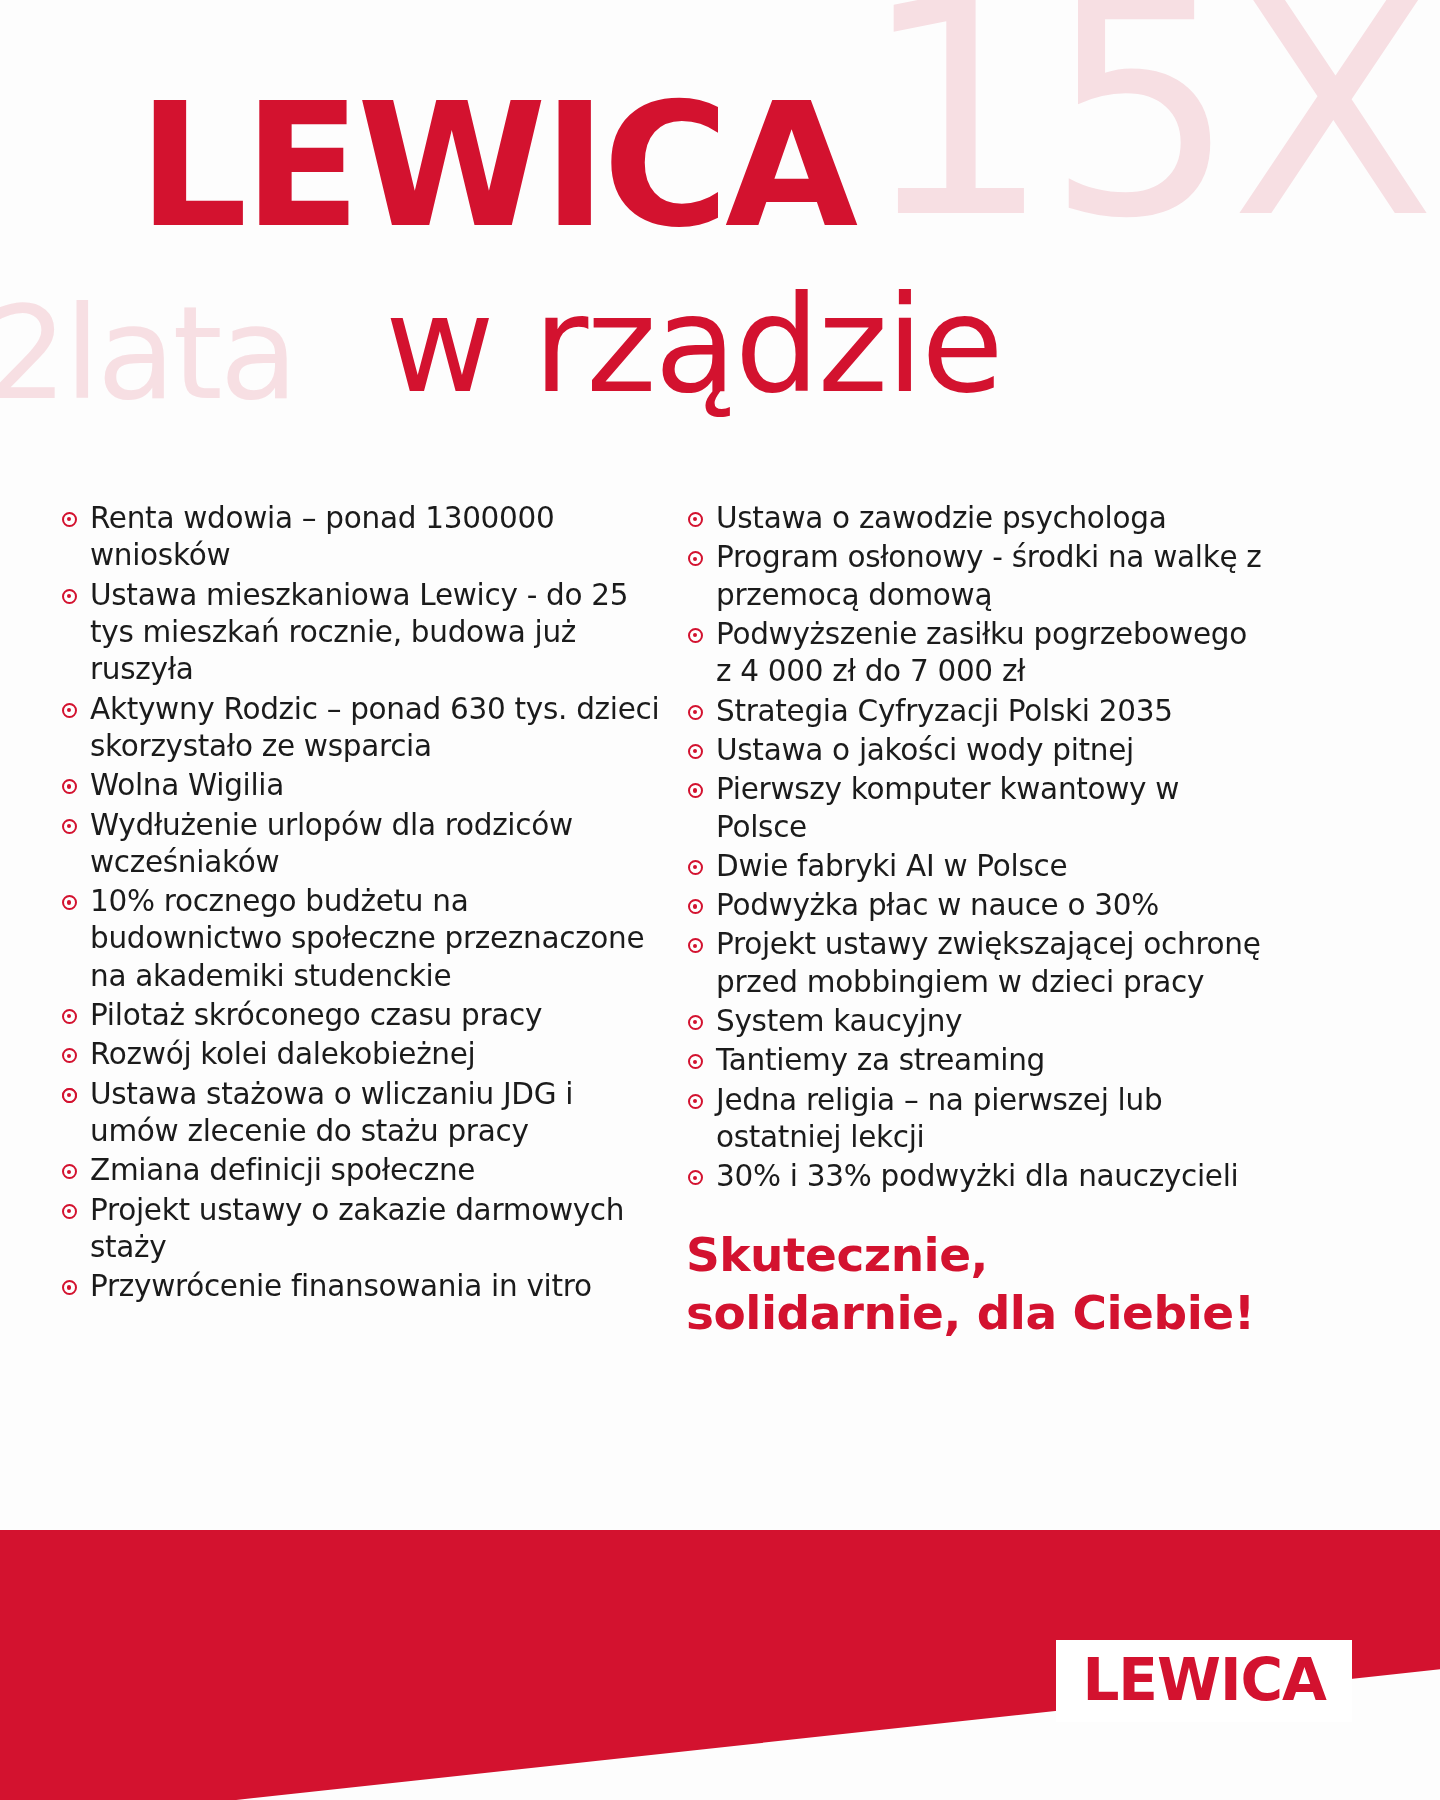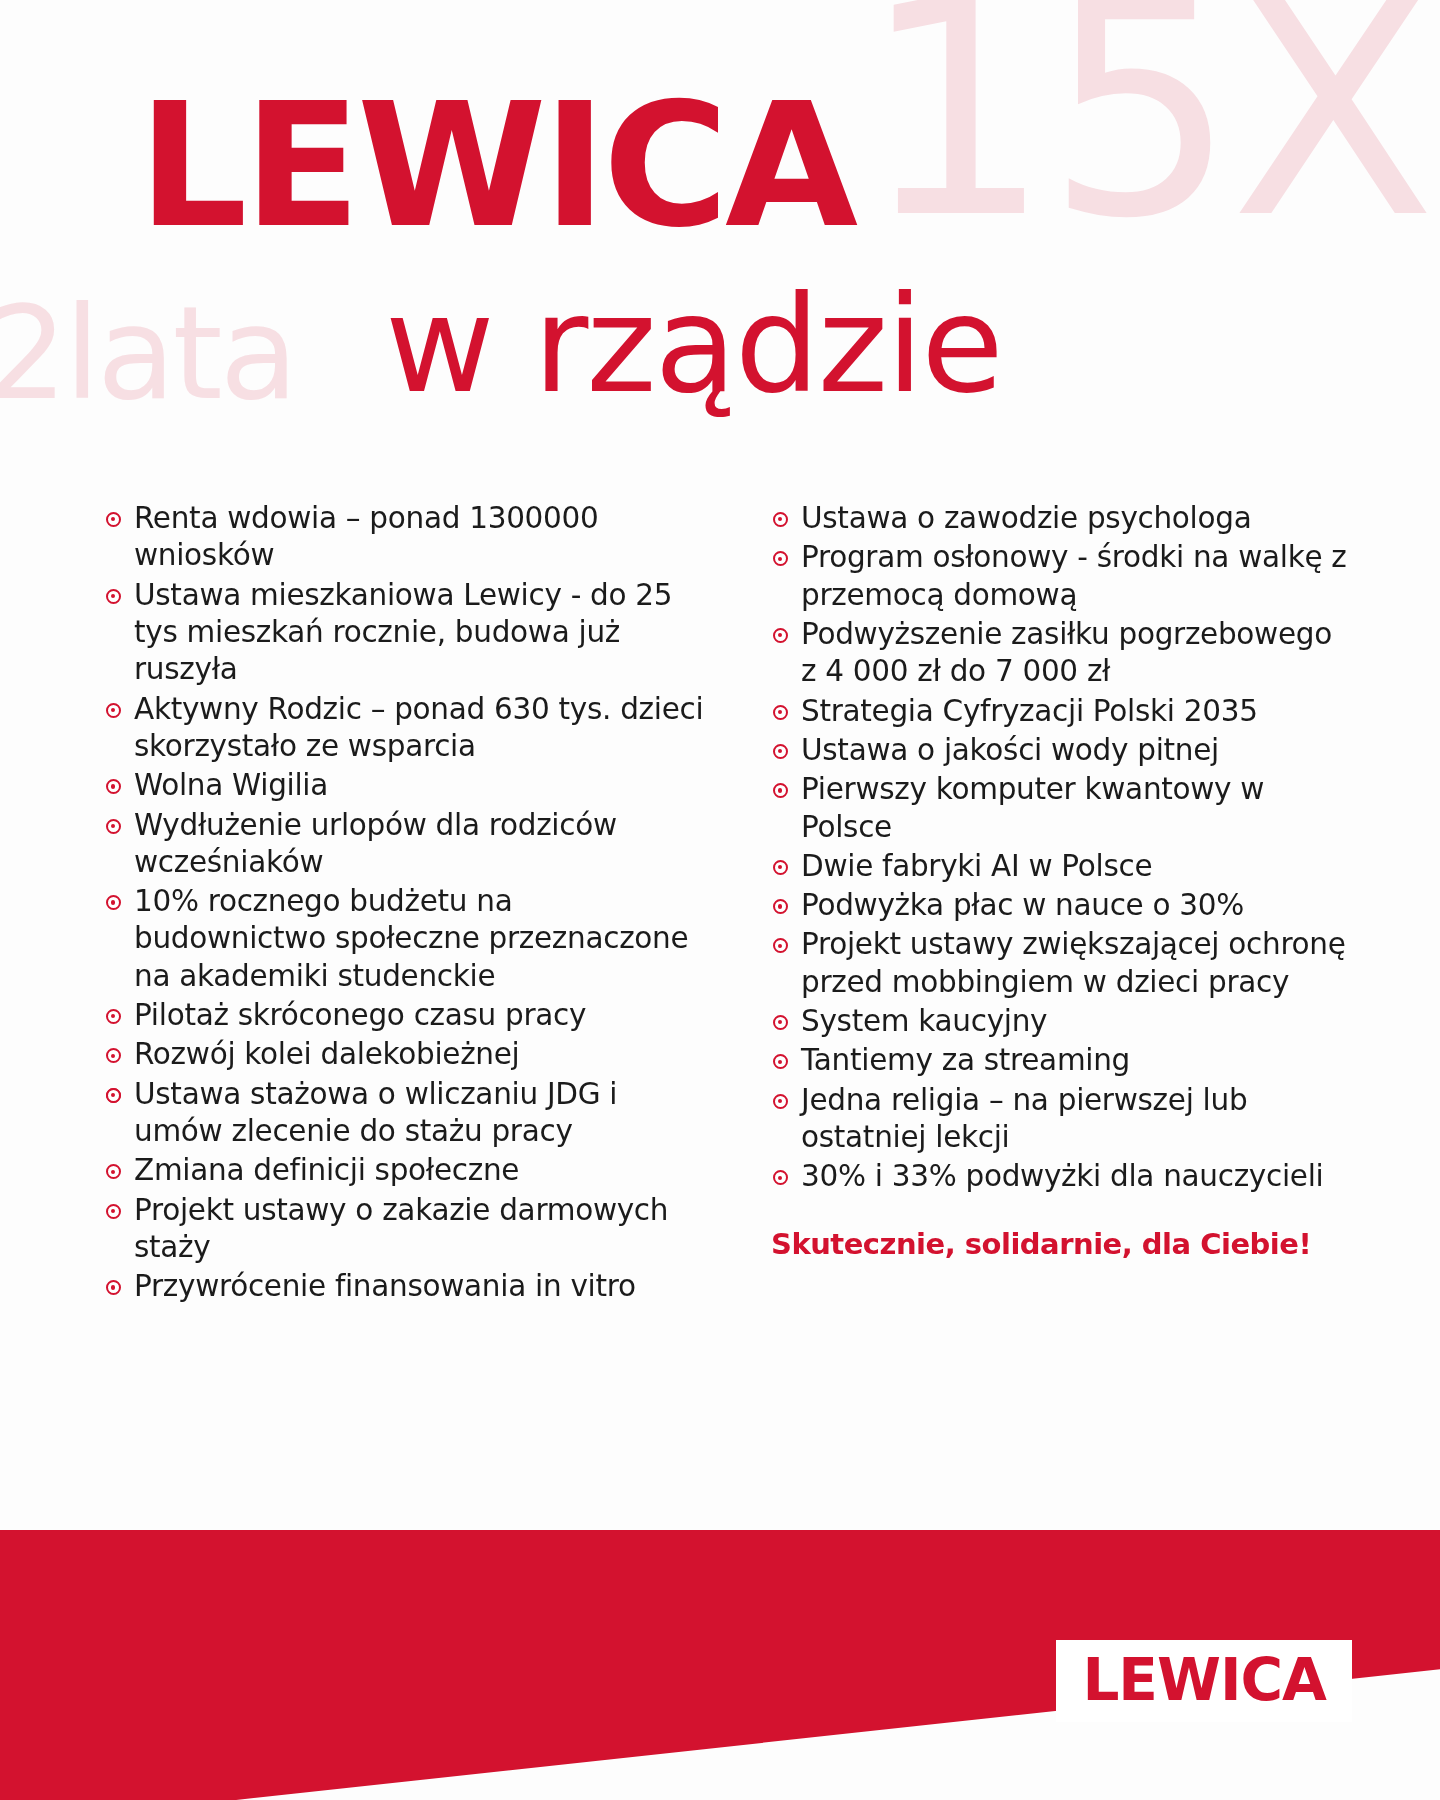--- a/index.html
+++ b/index.html
@@ -71,26 +71,26 @@
   }
 
   
   .columns {
     position: absolute;
     top: 500px;
     left: 0;
     width: 1440px;
     display: flex;
     gap: 26px;
-    padding: 0 28px 0 104px;
+    padding: 0 28px 0 60px;
   }
   .col {
     width: 600px;
   }
-  .col-right { width: 580px; margin-left: 41px; }
+  .col-right { width: 580px; }
 
   ul.items { list-style: none; }
   ul.items li {
     position: relative;
     padding-left: 30px;
     color: #1b1b1b;
     font-size: 29.5px;
     line-height: 1.265;
     margin-bottom: 2px;
     font-family: "DejaVu Sans", sans-serif;
@@ -113,21 +113,21 @@
     top: 3.2px;
     width: 4.2px;
     height: 4.2px;
     border-radius: 50%;
     background: #d3122f;
   }
 
   .slogan {
     margin-top: 30px;
     color: #d3122f;
-    font-size: 29px;
+    font-size: 47px;
     font-weight: 700;
     line-height: 1.25;
     letter-spacing: -0.5px;
     font-family: "DejaVu Sans", sans-serif;
   }
 
   
   .footer {
     position: absolute;
     left: 0;

